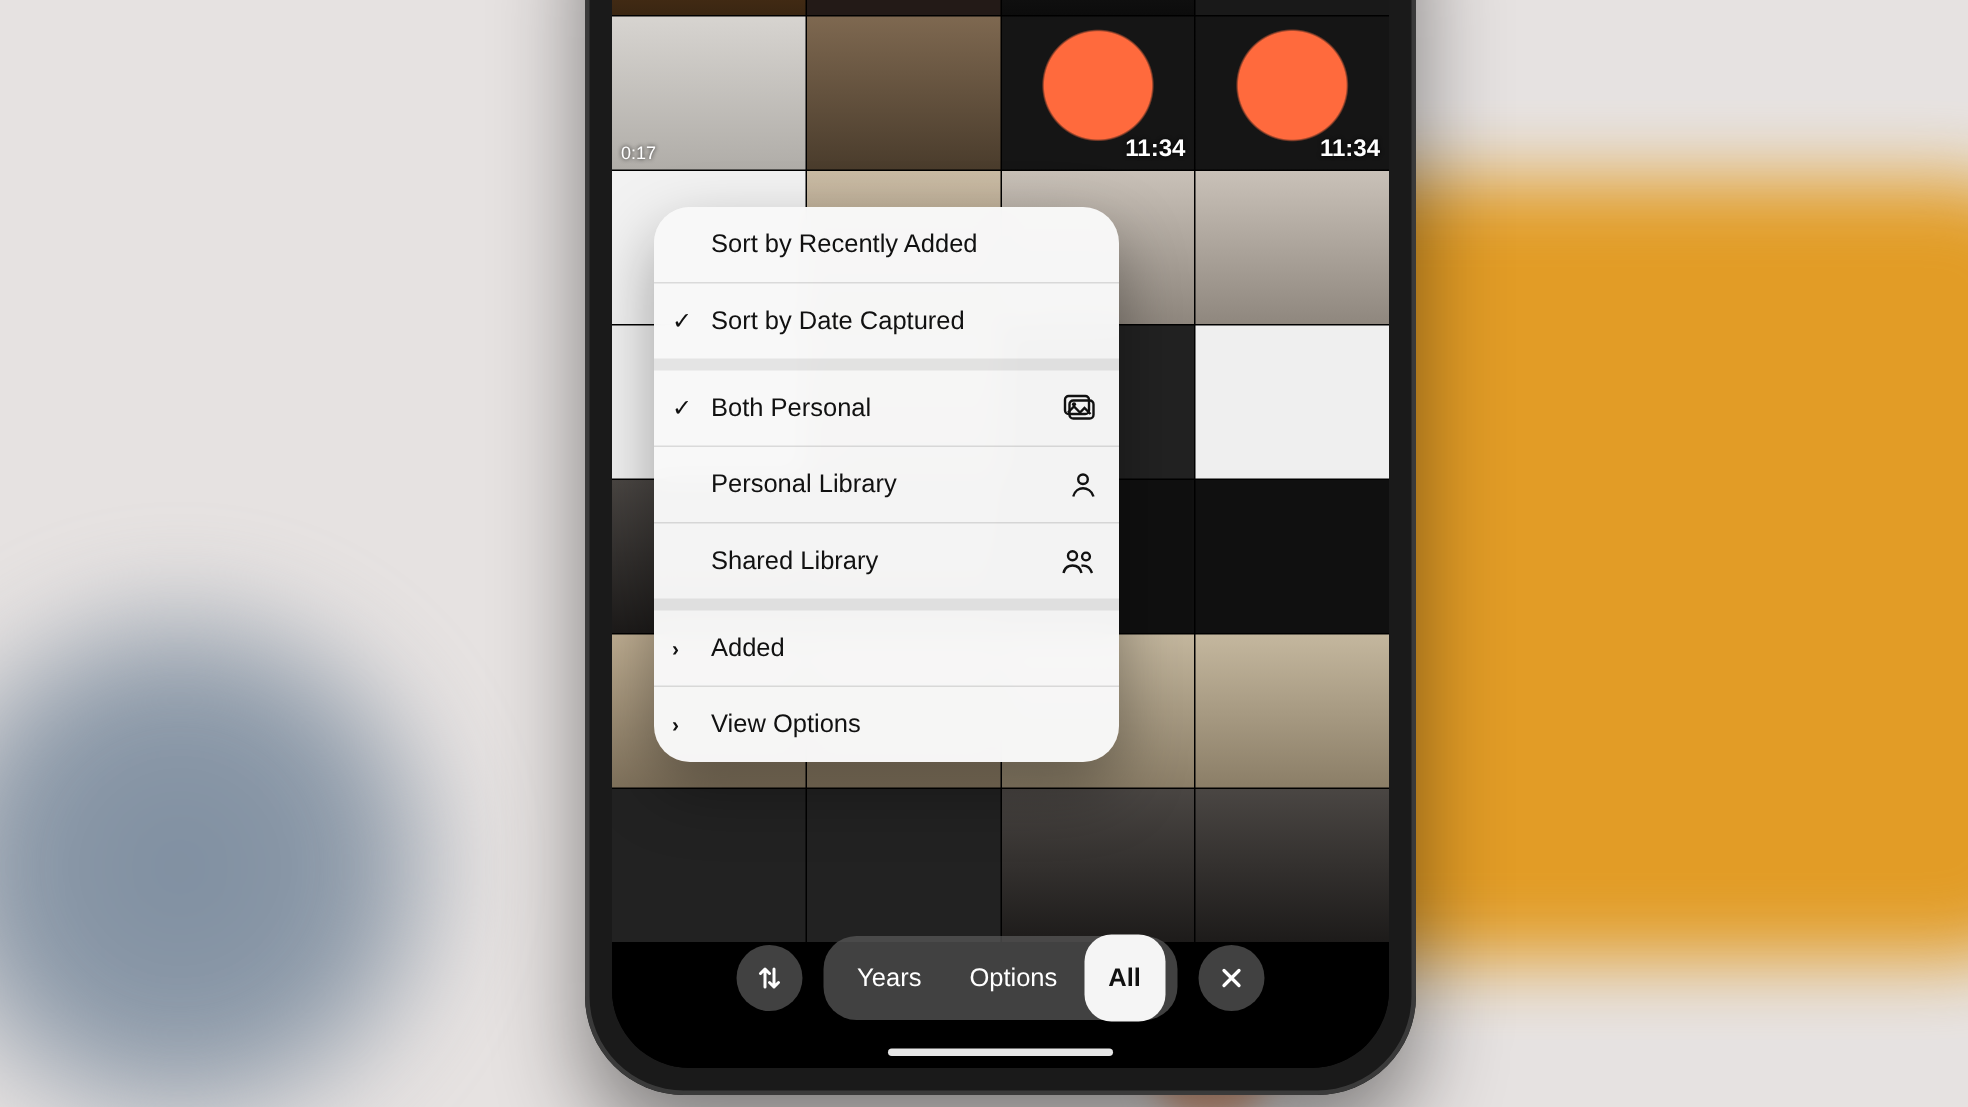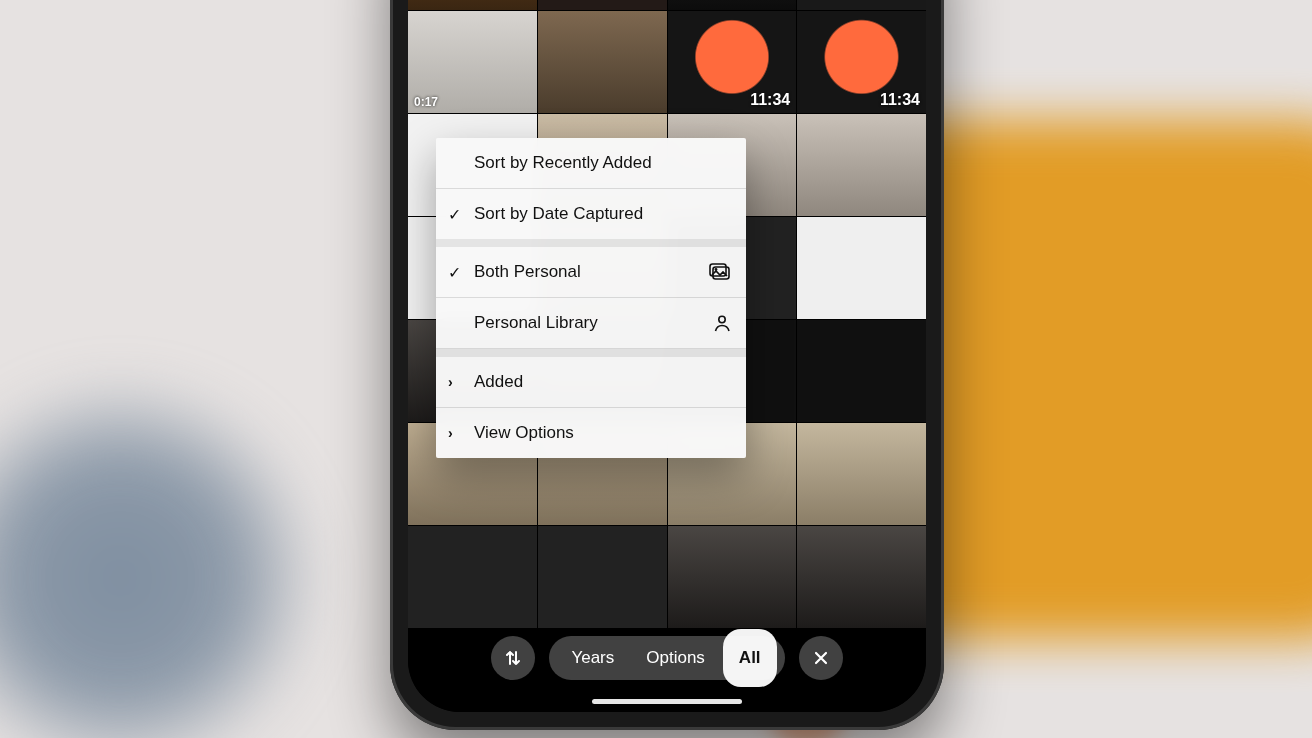--- a/index.html
+++ b/index.html
@@ -10,21 +10,21 @@
   .finger{position:absolute;right:445px;bottom:-30px;width:120px;height:120px;background:radial-gradient(closest-side,#e9b69a 0%,#d99f82 55%,rgba(217,159,130,0) 75%);border-radius:50%;filter:blur(10px);}
 
   
   .phone{position:absolute;left:390px;top:-110px;width:554px;height:840px;border-radius:66px;background:#1a1a1a;box-shadow:0 30px 60px rgba(0,0,0,.45),inset 0 0 0 3px #3a3a3a;}
   .screen{position:absolute;left:18px;top:18px;right:18px;bottom:18px;border-radius:52px;overflow:hidden;background:#000;}
 
   
   .grid{position:absolute;inset:0;display:grid;grid-template-columns:repeat(4,1fr);grid-auto-rows:102px;gap:1px;background:#000;padding-top:0;}
   .tile{background:#555;position:relative;overflow:hidden;}
   .tile .ts{position:absolute;right:6px;bottom:4px;font-size:16px;font-weight:600;color:#fff;text-shadow:0 0 3px rgba(0,0,0,.9);}
-  .tile .dur{position:absolute;left:6px;bottom:4px;font-size:12px;font-weight:700;color:#fff;text-shadow:0 0 3px rgba(0,0,0,.9);}
+  .tile .dur{position:absolute;left:6px;bottom:4px;font-size:12px;font-weight:400;color:#fff;text-shadow:0 0 3px rgba(0,0,0,.9);}
   .tile .bubble{position:absolute;left:6px;bottom:6px;width:14px;height:12px;border:1.5px solid #fff;border-radius:6px;}
   .tile .bubble:after{content:"";position:absolute;left:3px;bottom:-5px;width:5px;height:5px;border-left:1.5px solid #fff;border-bottom:1.5px solid #fff;transform:rotate(-45deg);background:transparent;}
 
   
   .c1{background:linear-gradient(#7a4a1f,#3a2612);} 
   .c2{background:#231a17;}
   .c3{background:linear-gradient(#2a2a2a,#0c0c0c);}
   .c4{background:#191919;}
   .c5{background:linear-gradient(#d7d4d0,#b0ada8);} 
   .c6{background:linear-gradient(#7e6850,#4a3c2c);}    
@@ -34,32 +34,32 @@
   .c11{background:linear-gradient(#c9c1b8,#8f877e);}
   .c12{background:#efefef;}
   .c13{background:linear-gradient(#b7a48d,#6e604e);}
   .c14{background:#222;}
   .c15{background:linear-gradient(#4a4643,#1d1b1a);}
   .c16{background:linear-gradient(#bfae92,#7f715b);}
   .c17{background:#101010;}
   .c18{background:linear-gradient(#c4b79e,#8b7e67);}
 
   
-  .menu{position:absolute;left:28px;top:230px;width:310px;background:rgba(248,248,248,.98);border-radius:2px;box-shadow:0 18px 44px rgba(0,0,0,.35);overflow:hidden;backdrop-filter:blur(8px);}
+  .menu{position:absolute;left:28px;top:230px;width:310px;background:rgba(248,248,248,.98);border-radius:24px;box-shadow:0 18px 44px rgba(0,0,0,.35);overflow:hidden;backdrop-filter:blur(8px);}
   .row{display:flex;align-items:center;height:50px;padding:0 14px 0 38px;font-size:17px;color:#111;position:relative;}
   .sep{height:1px;background:rgba(0,0,0,.12);}      
   .gap{height:8px;background:rgba(120,120,120,.16);}
   .row .mark{position:absolute;left:12px;font-size:16px;}
   .row .rico{margin-left:auto;display:flex;align-items:center;}
   svg{display:block}
 
   
   .controls{position:absolute;left:0;right:0;bottom:32px;display:flex;justify-content:center;align-items:center;gap:14px;}
   .round{width:44px;height:44px;border-radius:22px;background:rgba(90,90,90,.72);display:flex;align-items:center;justify-content:center;color:#fff;}
-  .seg{display:flex;align-items:center;height:44px;border-radius:22px;background:rgba(90,90,90,.72);padding:0 6px;}
+  .seg{display:flex;align-items:center;height:56px;border-radius:22px;background:rgba(90,90,90,.72);padding:0 6px;}
   .seg span{padding:0 16px;font-size:17px;color:#fff;line-height:44px;}
   .seg .sel{background:rgba(255,255,255,.95);color:#111;border-radius:18px;line-height:34px;height:34px;margin:0 2px;padding:12px 16px;font-weight:600;}
 
   .home{position:absolute;left:50%;bottom:8px;transform:translateX(-50%);width:150px;height:5px;border-radius:3px;background:#fff;opacity:.9;}
 </style>
 </head>
 <body>
 
 <div class="scene">
   <div class="blob-left"></div>
@@ -144,20 +144,31 @@
         <div class="row">
           <span>Personal Library</span>
           <span class="rico">
             <svg width="20" height="20" viewBox="0 0 20 20" fill="none" stroke="#111" stroke-width="1.6">
               <circle cx="10" cy="6.5" r="3.2"></circle>
                 <path d="M3.5 18c1-4 4-5.5 6.5-5.5S16 14 17 18"></path>
             </svg>
           </span>
         </div>
         <div class="sep"></div>
+        <div class="row">
+          <span>Shared Library</span>
+          <span class="rico">
+            <svg width="26" height="20" viewBox="0 0 26 20" fill="none" stroke="#111" stroke-width="1.6">
+              <circle cx="9" cy="6.5" r="3"></circle>
+                <path d="M3 18c.8-3.6 3.5-5 6-5s5.2 1.4 6 5"></path>
+              <circle cx="18" cy="7" r="2.6"></circle>
+                <path d="M15 13.2c2.4-.4 5.5.3 7 4.8"></path>
+            </svg>
+          </span>
+        </div>
 
         <div class="gap"></div>
 
         <div class="row">
           <span class="mark" style="font-size:14px;font-weight:700">›</span>
           <span>Added</span>
         </div>
         <div class="sep"></div>
         <div class="row">
           <span class="mark" style="font-size:14px;font-weight:700">›</span>

